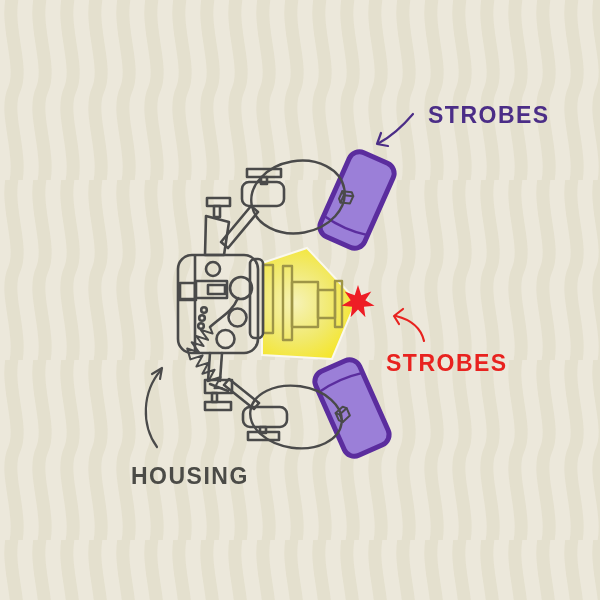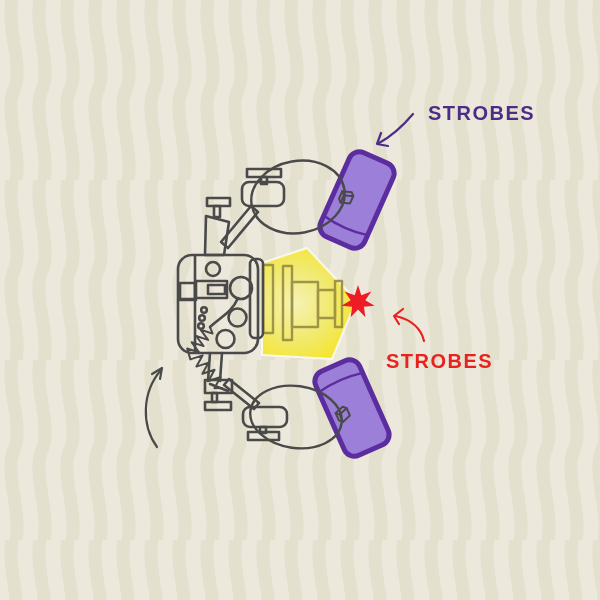--- a/index.html
+++ b/index.html
@@ -6,21 +6,21 @@
   .stage{
     position:relative;
     width:600px;height:600px;
     overflow:hidden;
     font-family:"Liberation Sans", sans-serif;
     background:var(--background,#ece8db);
   }
   .stage svg{position:absolute;inset:0;display:block;}
   .label{
     position:absolute;
-    font-size:20px;
+    font-size:23px;
     font-weight:700;
     letter-spacing:1.5px;
     white-space:nowrap;
     user-select:none;
   }
   .label-strobes{left:428px;top:102px;color:var(--label-strobes,#4b2d87);}
   .label-subject{left:386px;top:350px;color:var(--label-subject,#e8221f);}
   .label-housing{left:131px;top:463px;color:var(--label-housing,#4b4b47);}
 
   
@@ -149,14 +149,15 @@
       <polyline class="arrow-subject" points="403,309 394,316 399,324"></polyline>
     </g>
     <g>
       <path class="arrow-housing" d="M157,447 C141,425 142,392 161,370"></path>
       <polyline class="arrow-housing" points="152,374 162,368 160,379"></polyline>
     </g>
   </svg>
 
   <div class="label label-strobes">STROBES</div>
   <div class="label label-subject">STROBES</div>
+  <div class="label label-housing">HOUSING</div>
 
 </div>
 
 </body></html>

